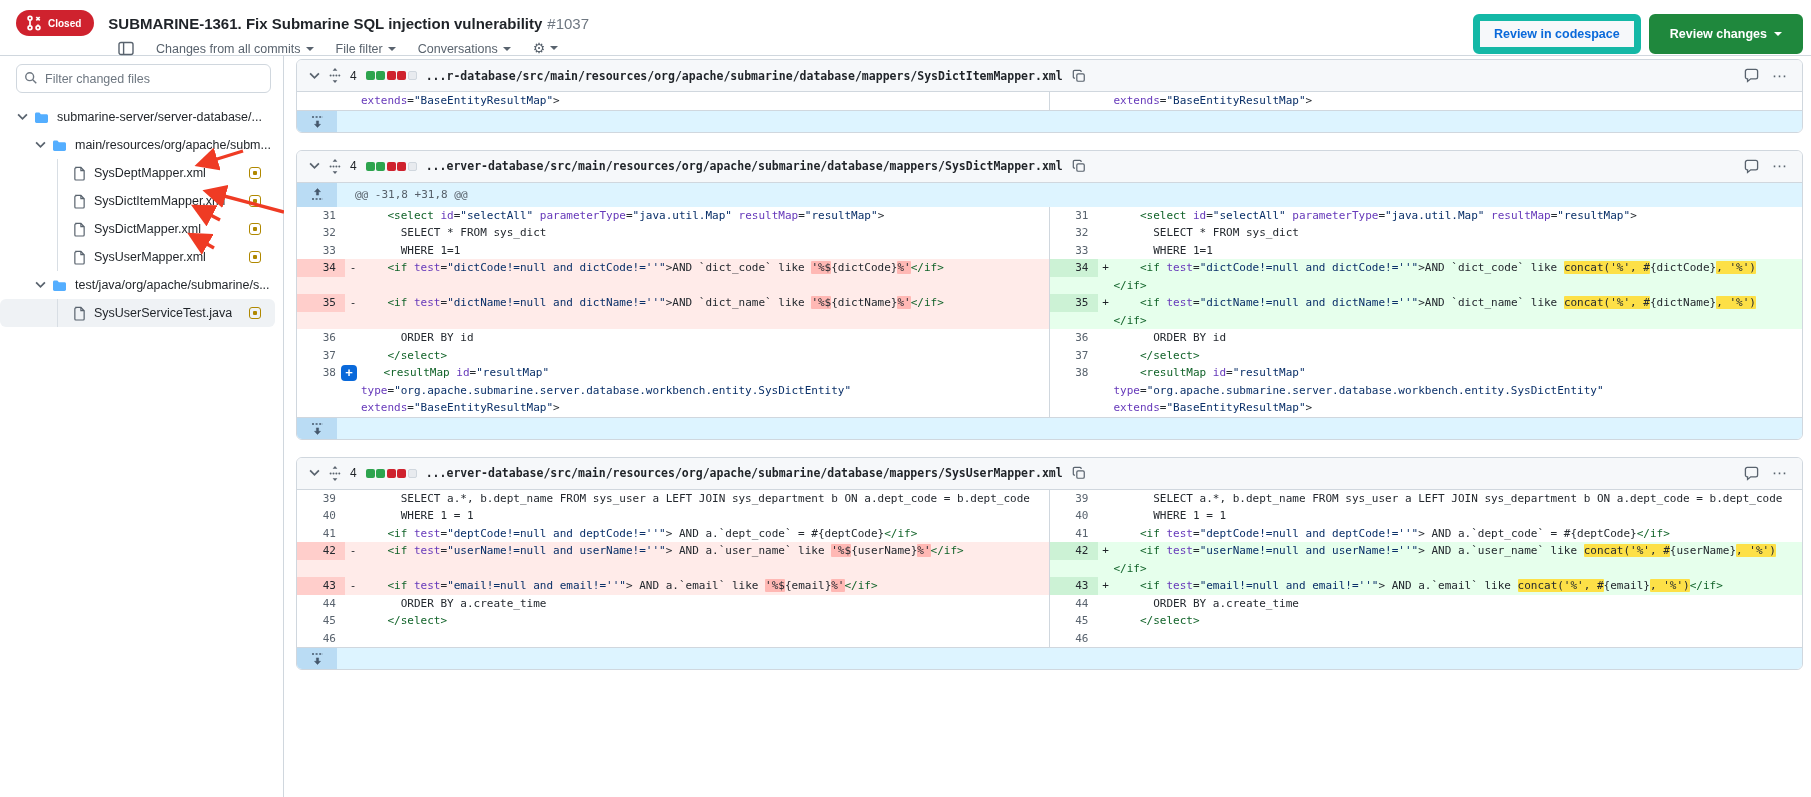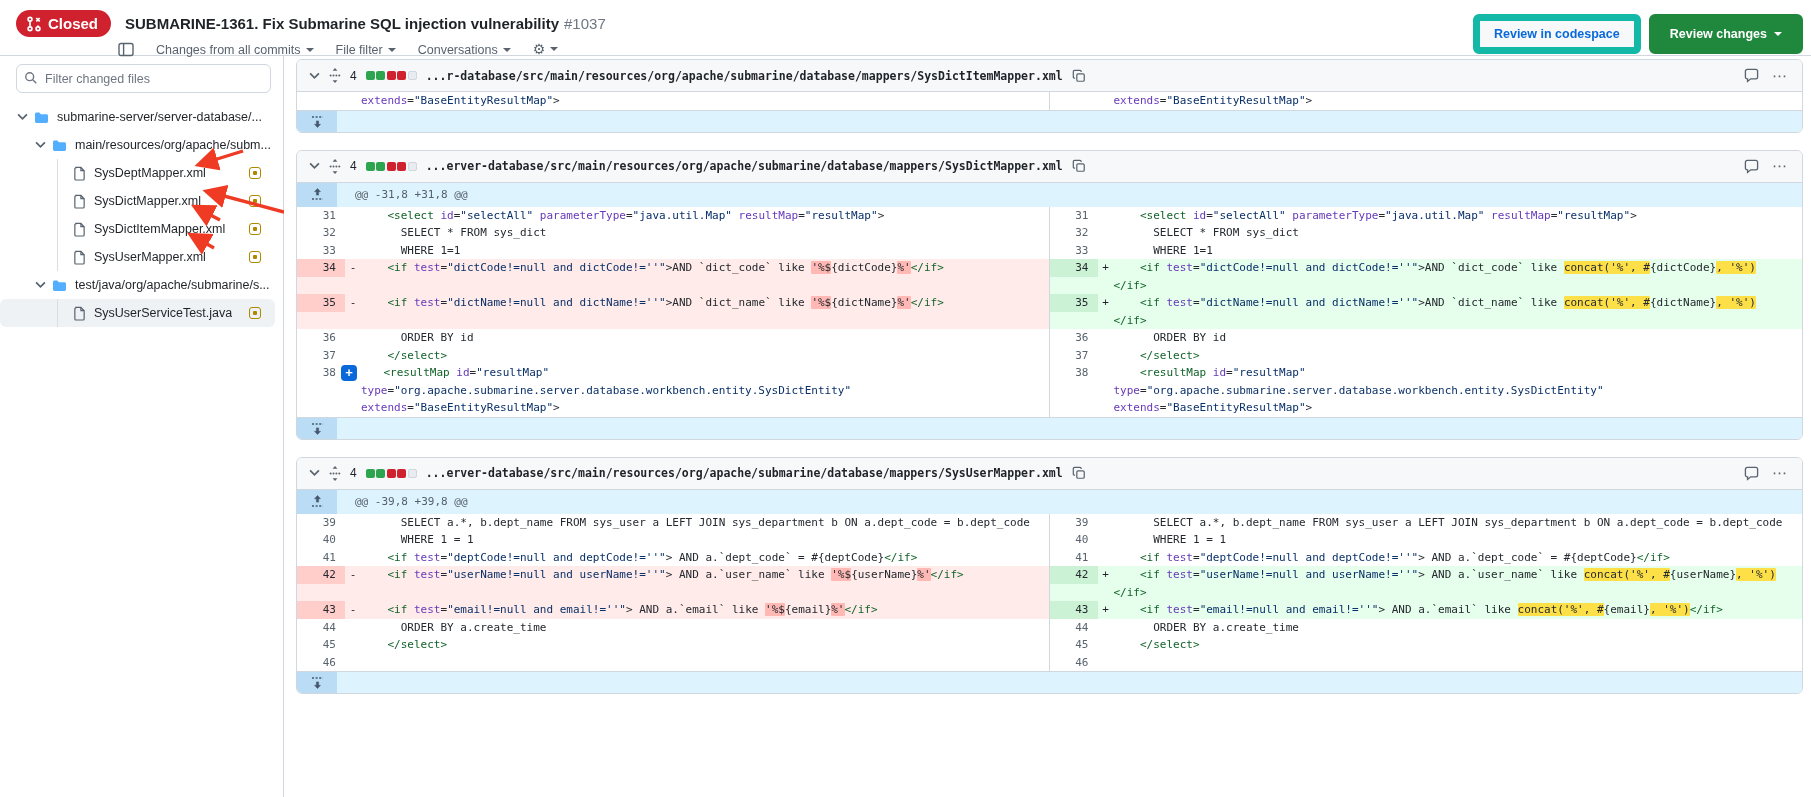--- a/index.html
+++ b/index.html
@@ -3,21 +3,21 @@
 <meta charset="utf-8">
 <style>
   * { margin:0; padding:0; box-sizing:border-box; }
   html,body { width:1811px; height:797px; background:#fff; overflow:hidden;
     font-family:"Liberation Sans", sans-serif; color:#1f2328; }
 
   
   .pr-header { height:56px; border-bottom:1px solid #d0d7de; position:relative; background:#fff; }
   .hrow1 { display:flex; align-items:center; padding:10px 16px 0 16px; }
   .status-badge { display:inline-flex; align-items:center; gap:6px; background:#cf222e; color:#fff;
-    font-weight:700; font-size:15px; padding:5px 13px 5px 10px; border-radius:999px; }
+    font-weight:700; font-size:10px; padding:5px 13px 5px 10px; border-radius:999px; }
   .pr-title { margin-left:14px; font-size:15px; font-weight:700; }
   .pr-number { font-weight:400; color:#6e7781; margin-left:5px; font-size:15px; }
   .hrow2 { display:flex; align-items:flex-end; gap:22px; padding:4px 0 0 118px; }
   .tb-item { display:inline-flex; align-items:center; gap:5px; color:#59636e; font-size:12.5px; cursor:pointer; }
   .caret { width:0; height:0; border-left:4px solid transparent; border-right:4px solid transparent;
     border-top:4px solid #59636e; display:inline-block; }
   .caret.white { border-top-color:#fff; }
   .hdr-buttons { position:absolute; right:8px; top:14px; display:flex; gap:8px; }
   .btn { font-size:12.5px; font-weight:600; border-radius:6px; padding:6px 14px; cursor:pointer;
     border:7px solid #14b8a6; display:inline-flex; align-items:center; gap:7px; }
@@ -190,31 +190,31 @@
           <span class="tlabel">SysDeptMapper.xml</span>
           <span class="mod-icon"></span>
         </div>
         <div class="trow d2">
           <span class="ticon">
             <svg width="13" height="15" viewBox="0 0 14 16" fill="none" stroke="#59636e" stroke-width="1.3">
               <path d="M3 1.5h5.5L12 5v9a1 1 0 0 1-1 1H3a1 1 0 0 1-1-1v-11a1 1 0 0 1 1-1z"></path>
               <path d="M8.5 1.5V5H12"></path>
             </svg>
           </span>
-          <span class="tlabel">SysDictMapper.xml</span>
+          <span class="tlabel">SysDictItemMapper.xml</span>
           <span class="mod-icon"></span>
         </div>
         <div class="trow d2">
           <span class="ticon">
             <svg width="13" height="15" viewBox="0 0 14 16" fill="none" stroke="#59636e" stroke-width="1.3">
               <path d="M3 1.5h5.5L12 5v9a1 1 0 0 1-1 1H3a1 1 0 0 1-1-1v-11a1 1 0 0 1 1-1z"></path>
               <path d="M8.5 1.5V5H12"></path>
             </svg>
           </span>
-          <span class="tlabel">SysDictItemMapper.xml</span>
+          <span class="tlabel">SysDictMapper.xml</span>
           <span class="mod-icon"></span>
         </div>
         <div class="trow d2">
           <span class="ticon">
             <svg width="13" height="15" viewBox="0 0 14 16" fill="none" stroke="#59636e" stroke-width="1.3">
               <path d="M3 1.5h5.5L12 5v9a1 1 0 0 1-1 1H3a1 1 0 0 1-1-1v-11a1 1 0 0 1 1-1z"></path>
               <path d="M8.5 1.5V5H12"></path>
             </svg>
           </span>
           <span class="tlabel">SysUserMapper.xml</span>
@@ -530,29 +530,20 @@
             </svg>
           </span>
           <span class="dh-spacer"></span>
           <span class="icon-btn">
             <svg width="15" height="15" viewBox="0 0 16 16" fill="none" stroke="#59636e" stroke-width="1.4">
               <path d="M1.5 3.5a2 2 0 0 1 2-2h9a2 2 0 0 1 2 2v6a2 2 0 0 1-2 2H7.2l-3.4 2.8v-2.8h-.3a2 2 0 0 1-2-2z"></path>
             </svg>
           </span>
           <span class="kebab">⋯</span>
         </div>
-        <div class="row-hunk">
-          <span class="hgut">
-            <svg width="13" height="13" viewBox="0 0 13 13" fill="#45576b" stroke="#45576b">
-              <path d="M6.5 0.5l3 3.2H7.6v3.4H5.4V3.7H3.5z" stroke-width="0.5"></path>
-              <line x1="1" y1="11" x2="12" y2="11" stroke-width="1.6" stroke-dasharray="2 1.6"></line>
-            </svg>
-          </span>
-          <span class="htext">@@ -39,8 +39,8 @@</span>
-        </div>
         <div class="drow">
           <div class="cell left ctx">
             <span class="num">39</span>
             <span class="sign"></span>
             <span class="code"><span class="sg-p">      SELECT a.*, b.dept_name FROM sys_user a LEFT JOIN sys_department b ON a.dept_code = b.dept_code</span></span>
           </div>
           <div class="cell right ctx">
             <span class="num">39</span>
             <span class="sign"></span>
             <span class="code"><span class="sg-p">      SELECT a.*, b.dept_name FROM sys_user a LEFT JOIN sys_department b ON a.dept_code = b.dept_code</span></span>

